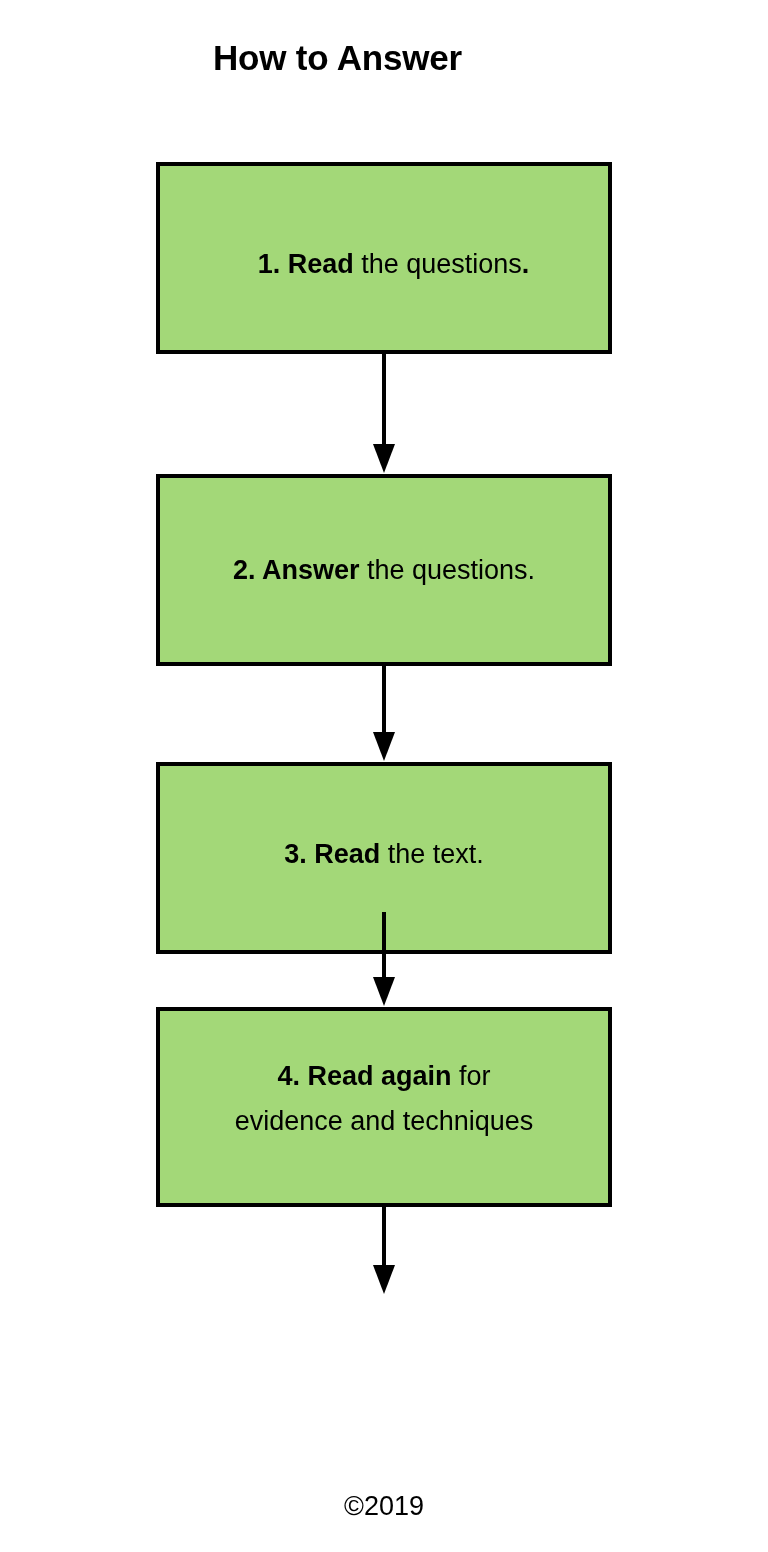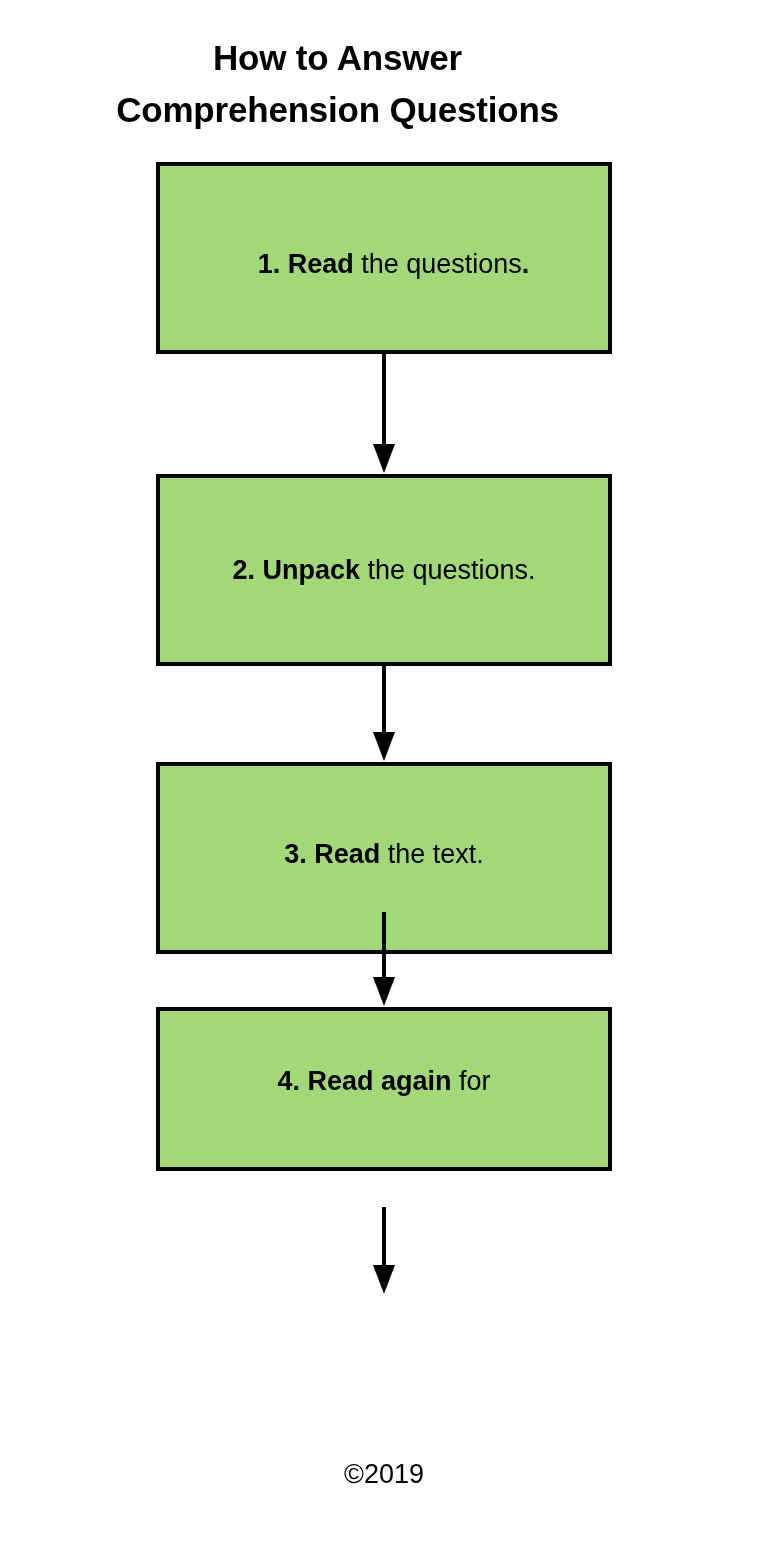--- a/index.html
+++ b/index.html
@@ -69,21 +69,21 @@
 
   
   #node-1 { top: 162px;  height: 192px; align-items: center; padding-left: 19px; }
   #node-1 .node-text { transform: translateY(6px); }
 
   #node-2 { top: 474px;  height: 192px; align-items: center; }
 
   #node-3 { top: 762px;  height: 192px; align-items: center; }
   #node-3 .node-text { transform: translateY(-4px); }
 
-  #node-4 { top: 1007px; height: 164px; align-items: center; }
+  #node-4 { top: 1007px; height: 200px; align-items: center; }
   #node-4 .node-text { transform: translateY(-8px); }
 
   #node-5 { top: 1295px; height: 152px; align-items: center; }
   #node-5 .node-text { transform: translateY(-6px); }
 
   
   .arrow {
     position: absolute;
     left: 50%;
     transform: translateX(-50%);
@@ -100,47 +100,46 @@
   .footer {
     position: absolute;
     left: 0;
     top: 1452px;
     width: 768px;
     text-align: center;
     font-size: 27px;
     line-height: 44px;
     font-weight: normal;
   }
-  .footer-line { display: block; }
+  .footer-line { display: block; margin-top: 32px; }
 </style>
 </head>
 <body>
 
 <div class="page">
 
   <div class="title">
     <span class="title-line">How to Answer</span>
-    <span class="title-line">Comprehension Questions</span>
   </div>
 
   <div class="flow">
 
     <div class="node" id="node-1">
       <span class="node-text"><b>1.</b><b> </b><b>Read</b><span> the questions</span><b>.</b></span>
     </div>
 
     <div class="arrow" id="arrow-1">
       <svg width="34" height="120" viewBox="0 0 34 120" xmlns="http://www.w3.org/2000/svg">
         <line x1="17" y1="0" x2="17" y2="92" stroke="#000000" stroke-width="4"></line>
         <polygon points="6,90 28,90 17,119" fill="#000000"></polygon>
       </svg>
     </div>
 
     <div class="node" id="node-2">
-      <span class="node-text"><b>2.</b><b> </b><b>Unpack</b><span> the questions.</span></span>
+      <span class="node-text"><b>2.</b><b> </b><b>Answer</b><span> the questions.</span></span>
     </div>
 
     <div class="arrow" id="arrow-2">
       <svg width="34" height="96" viewBox="0 0 34 96" xmlns="http://www.w3.org/2000/svg">
         <line x1="17" y1="0" x2="17" y2="68" stroke="#000000" stroke-width="4"></line>
         <polygon points="6,66 28,66 17,95" fill="#000000"></polygon>
       </svg>
     </div>
 
     <div class="node" id="node-3">
@@ -148,21 +147,21 @@
     </div>
 
     <div class="arrow" id="arrow-3">
       <svg width="34" height="95" viewBox="0 0 34 95" xmlns="http://www.w3.org/2000/svg">
         <line x1="17" y1="0" x2="17" y2="67" stroke="#000000" stroke-width="4"></line>
         <polygon points="6,65 28,65 17,94" fill="#000000"></polygon>
       </svg>
     </div>
 
     <div class="node" id="node-4">
-      <span class="node-text"><b>4.</b><b> </b><b>Read again</b><span> for</span><br></span>
+      <span class="node-text"><b>4.</b><b> </b><b>Read again</b><span> for</span><br><span>evidence and techniques</span></span>
     </div>
 
     <div class="arrow" id="arrow-4">
       <svg width="34" height="88" viewBox="0 0 34 88" xmlns="http://www.w3.org/2000/svg">
         <line x1="17" y1="0" x2="17" y2="60" stroke="#000000" stroke-width="4"></line>
         <polygon points="6,58 28,58 17,87" fill="#000000"></polygon>
       </svg>
     </div>
 
 

